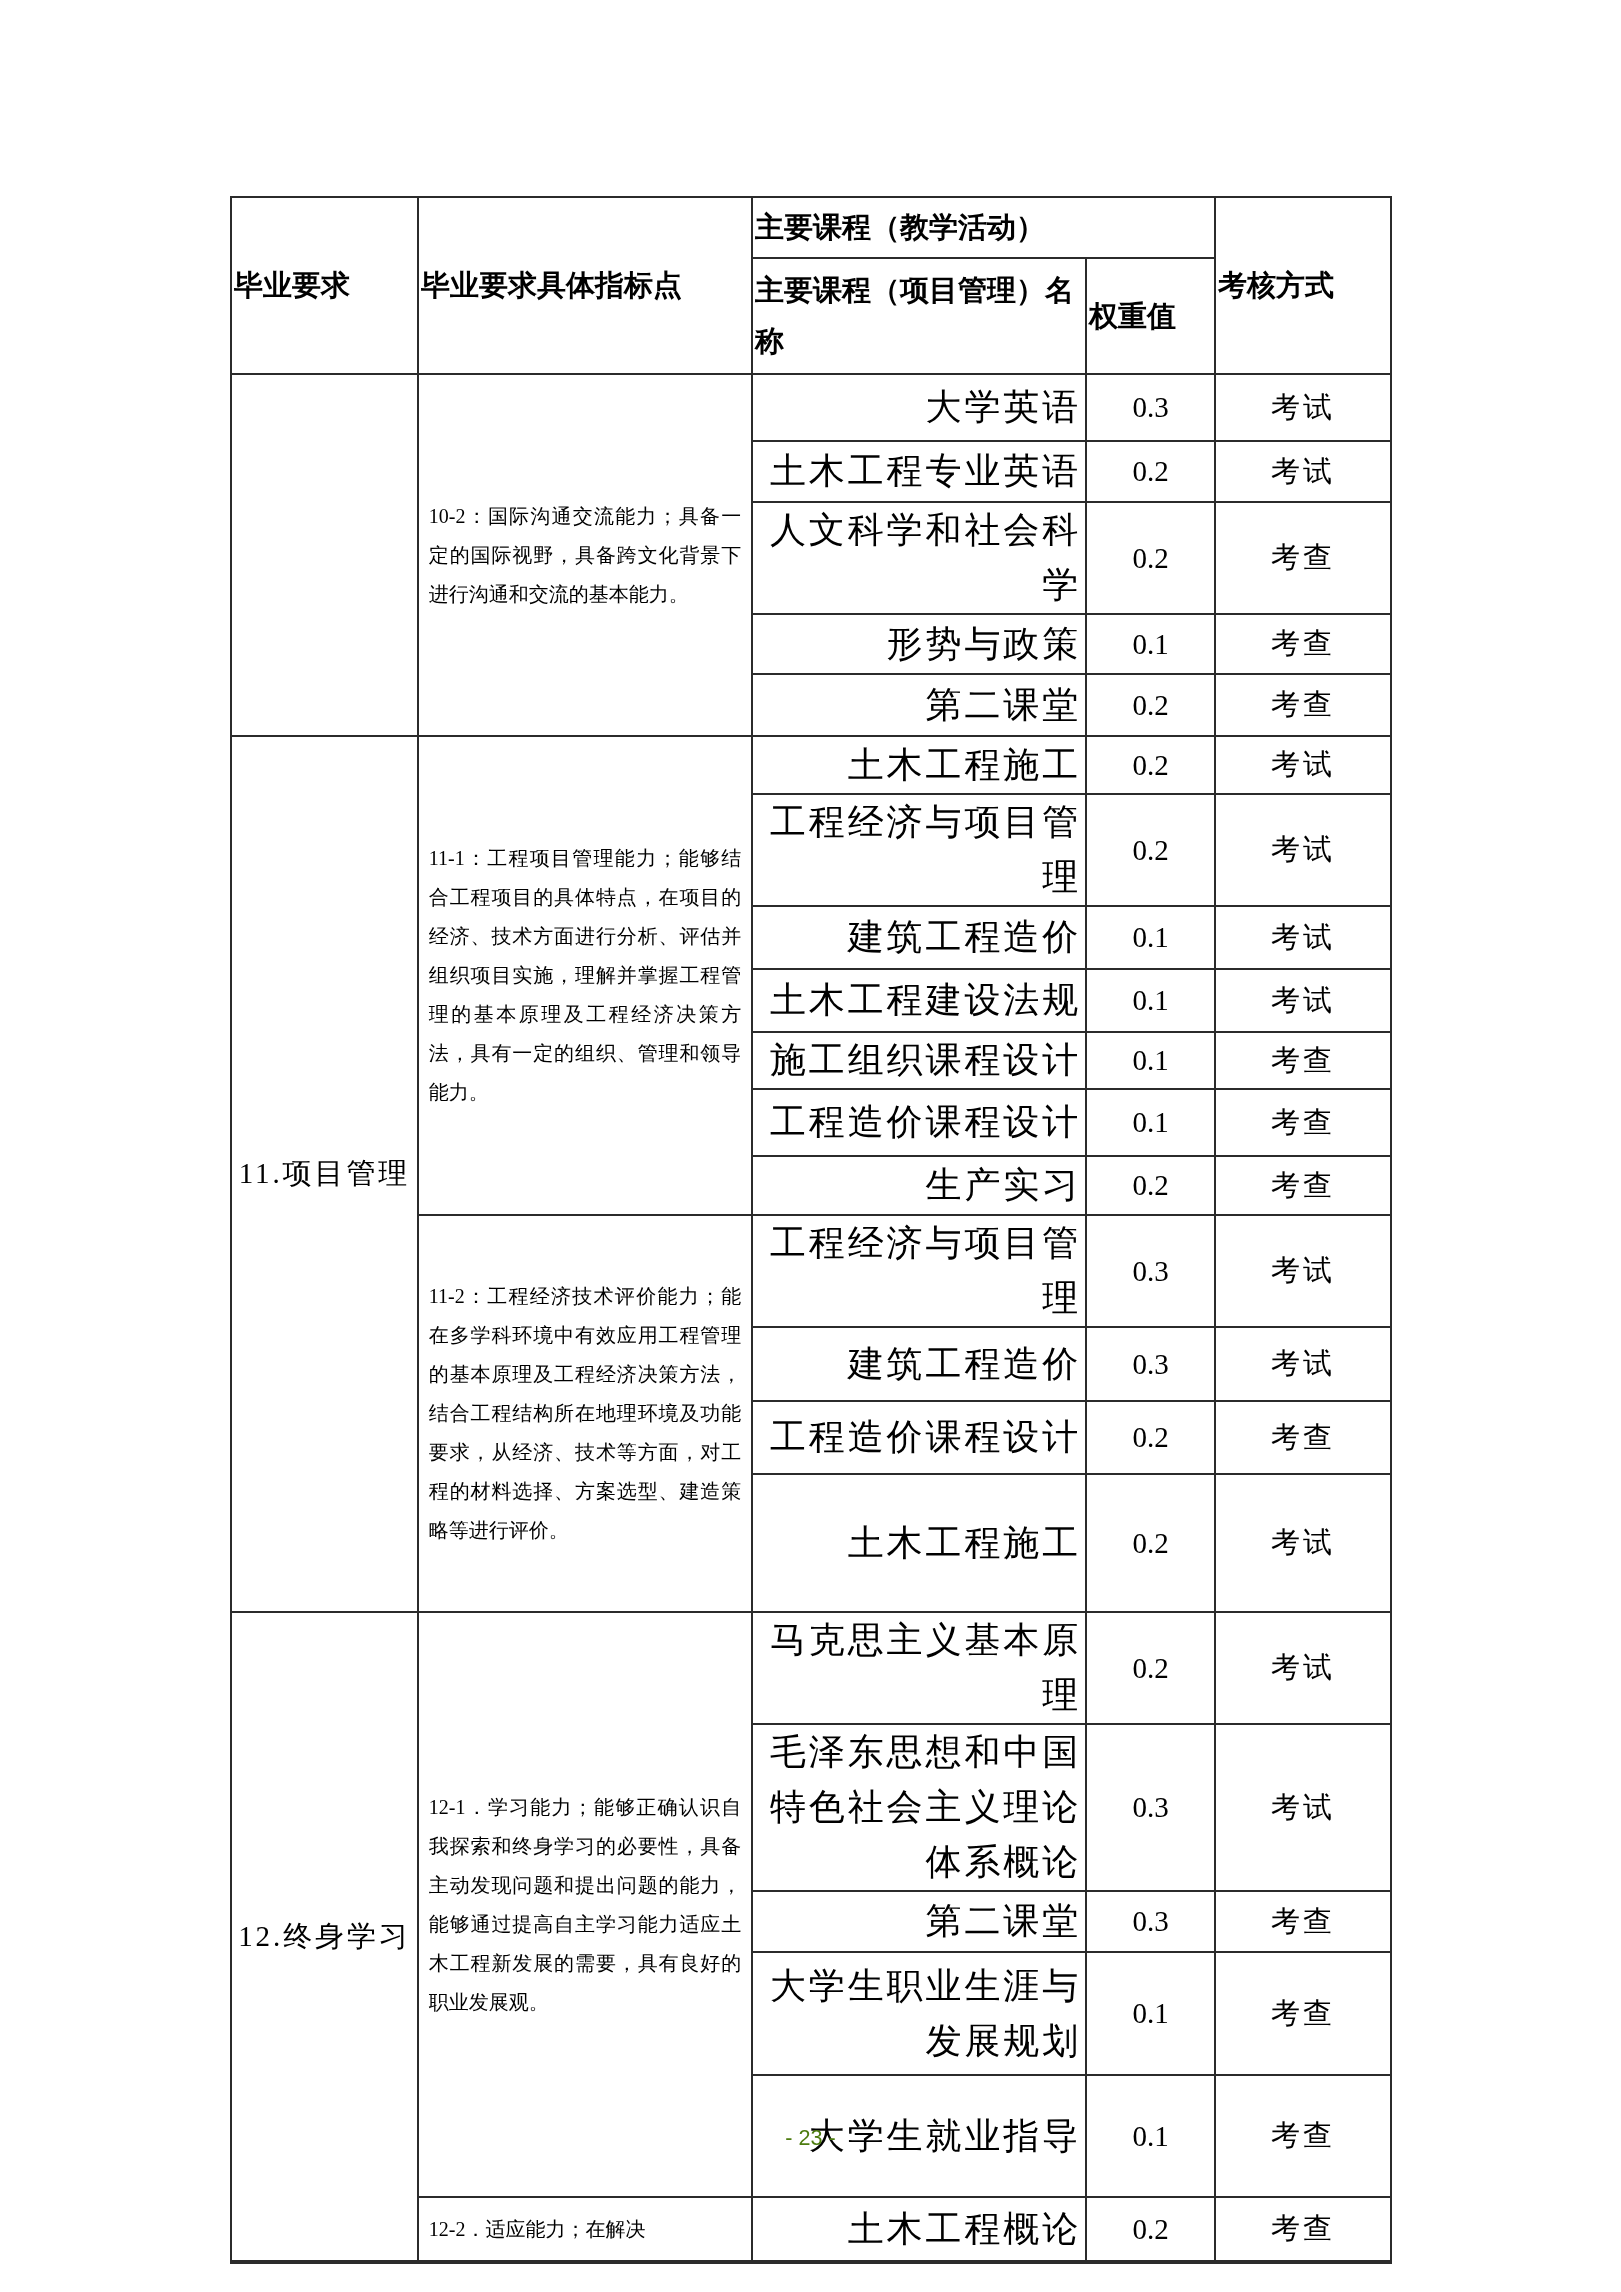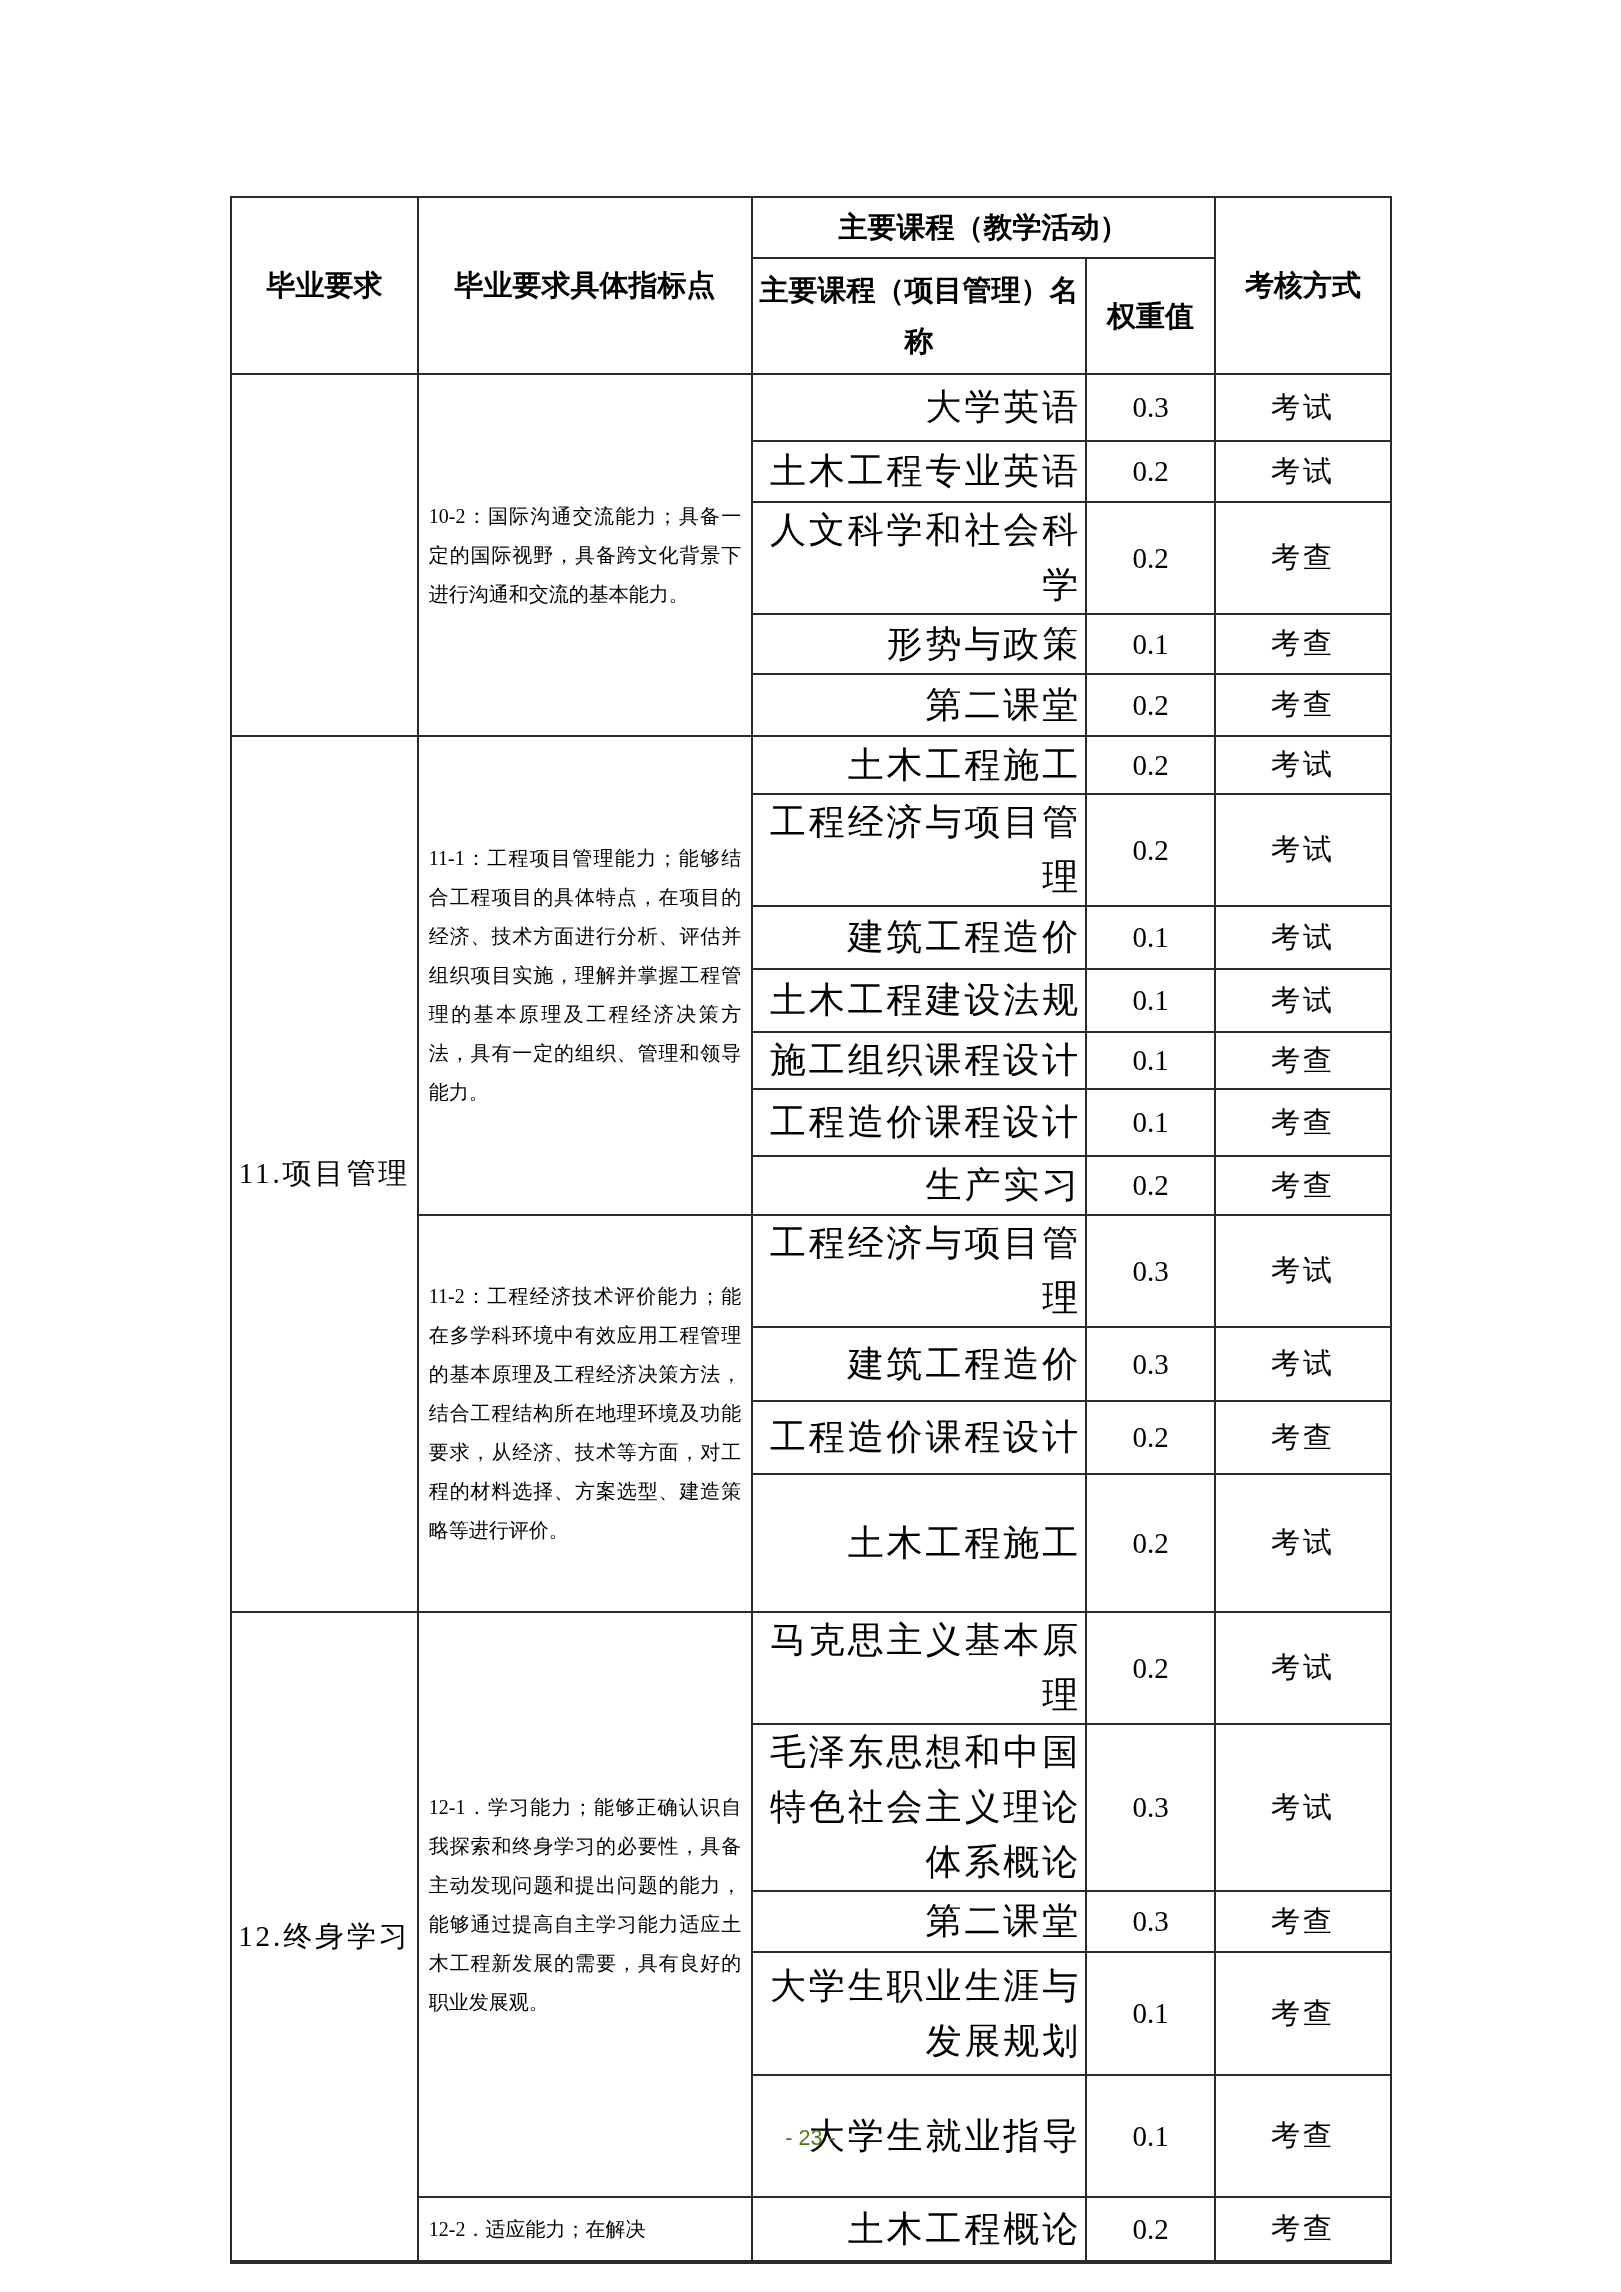--- a/index.html
+++ b/index.html
@@ -22,21 +22,21 @@
     border-bottom-width: 4.9px;
   }
   .doc-table th, .doc-table td {
     border: 2px solid #2b2b2b;
     vertical-align: middle;
     overflow: hidden;
   }
   .doc-table th {
     font-weight: bold;
     font-size: 29px;
-    text-align: center;
+    text-align: left;
     line-height: 51px;
     padding: 0 2px;
   }
   td.req {
     text-align: center;
     font-size: 29px;
     letter-spacing: 2.9px;
     padding: 8px 2px;
   }
   td.ind {

